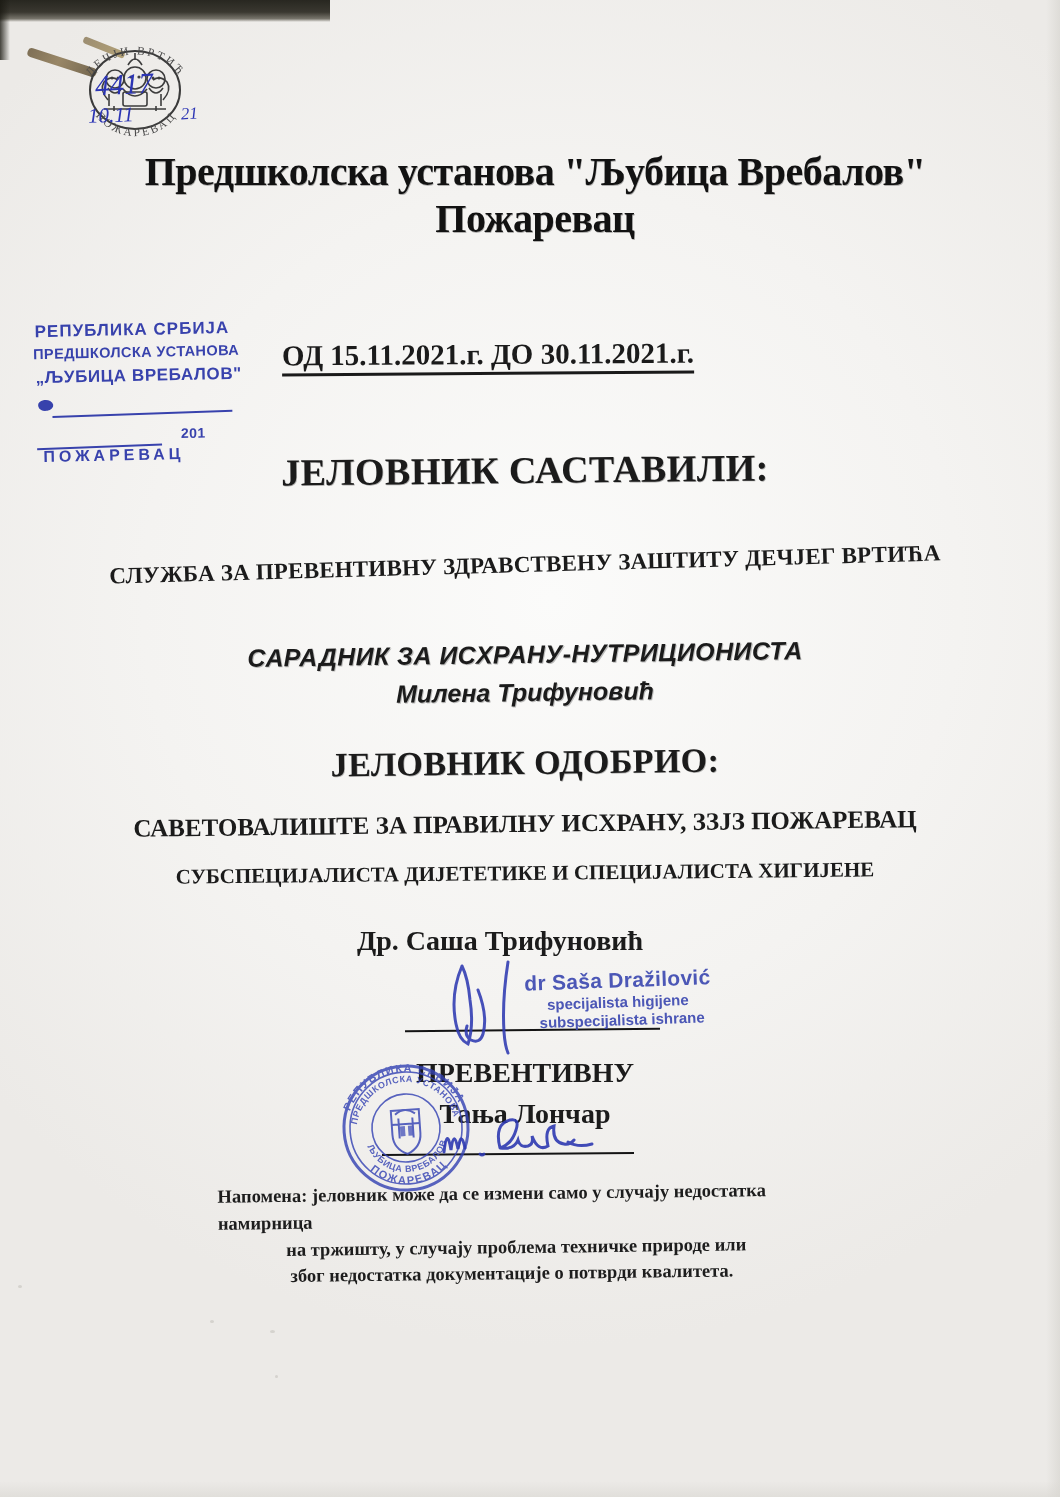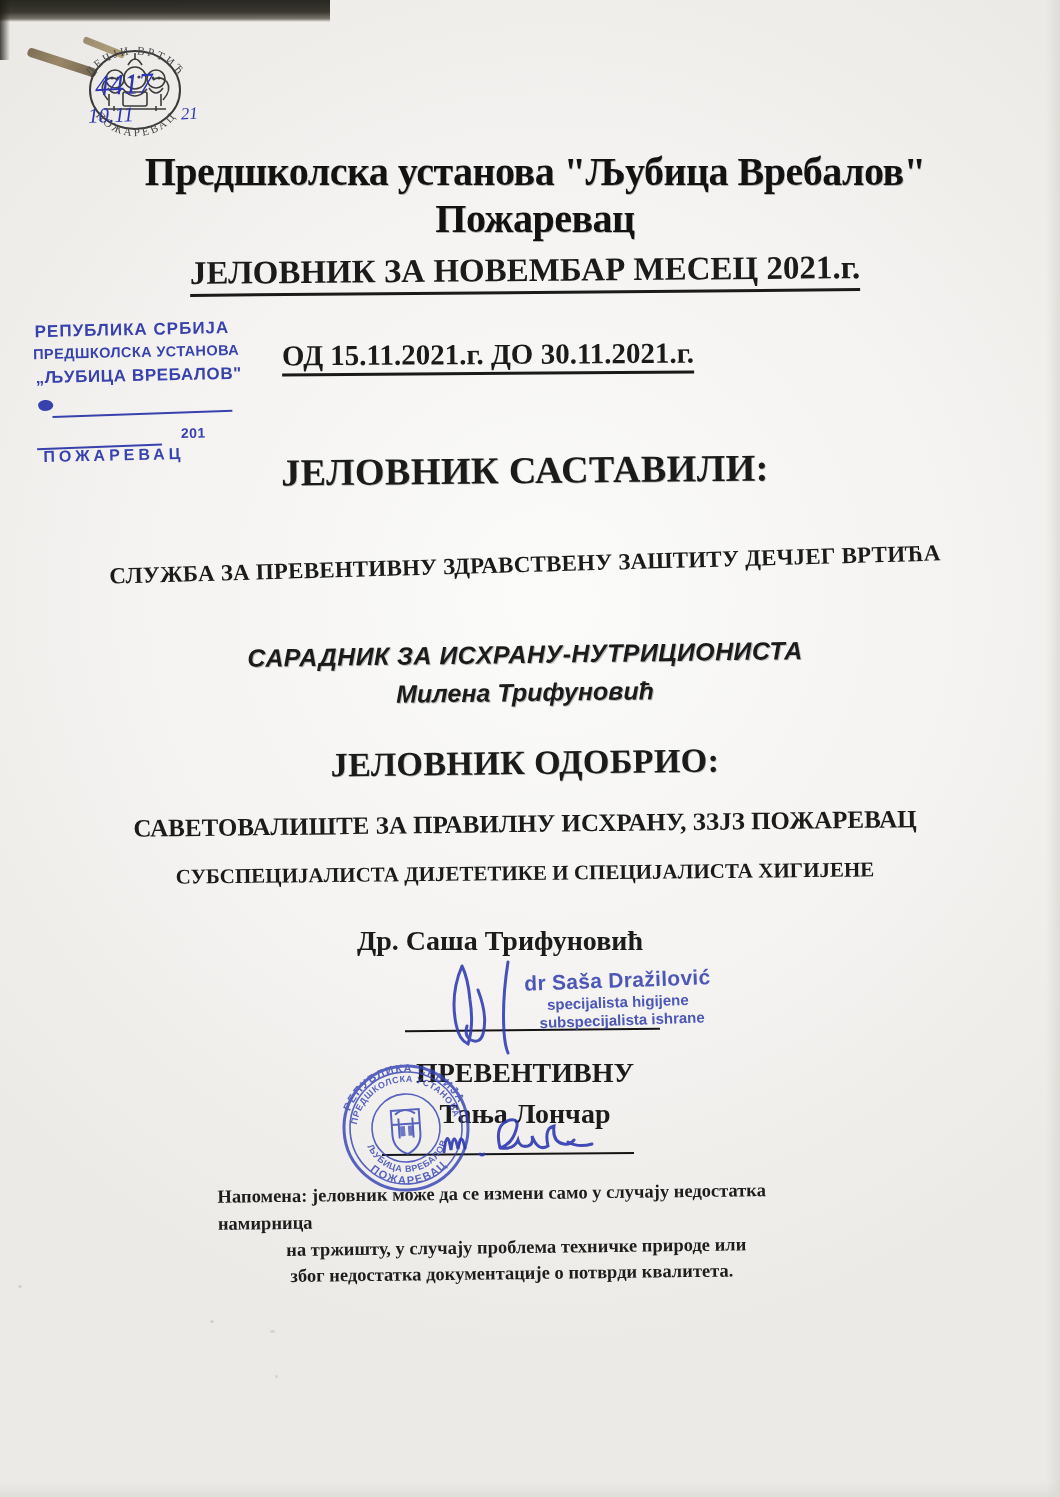--- a/index.html
+++ b/index.html
@@ -375,23 +375,20 @@
         <circle cx="85" cy="46" r="1.5"></circle>
           <circle cx="91" cy="46" r="1.5"></circle>
         <circle cx="63" cy="45" r="1.6"></circle>
           <circle cx="71" cy="45" r="1.6"></circle>
       </g>
     </svg>
   </div>
 
   <div class="ctr" id="doc-title">Предшколска установа "Љубица Вребалов" Пожаревац</div>
 
-  <div class="ctr" id="menu-month-title">
-    <span class="u">ЈЕЛОВНИК ЗА НОВЕМБАР МЕСЕЦ 2021.г.</span>
-  </div>
 
   <div class="ctr" id="date-range">
     <span class="u">ОД 15.11.2021.г. ДО 30.11.2021.г.</span>
   </div>
 
   <div class="ctr" id="compiled-by-heading">ЈЕЛОВНИК САСТАВИЛИ:</div>
 
   <div class="ctr" id="health-service-line">СЛУЖБА ЗА ПРЕВЕНТИВНУ ЗДРАВСТВЕНУ ЗАШТИТУ ДЕЧЈЕГ ВРТИЋА</div>
 
   <div class="ctr" id="nutritionist-role">САРАДНИК ЗА ИСХРАНУ-НУТРИЦИОНИСТА</div>

